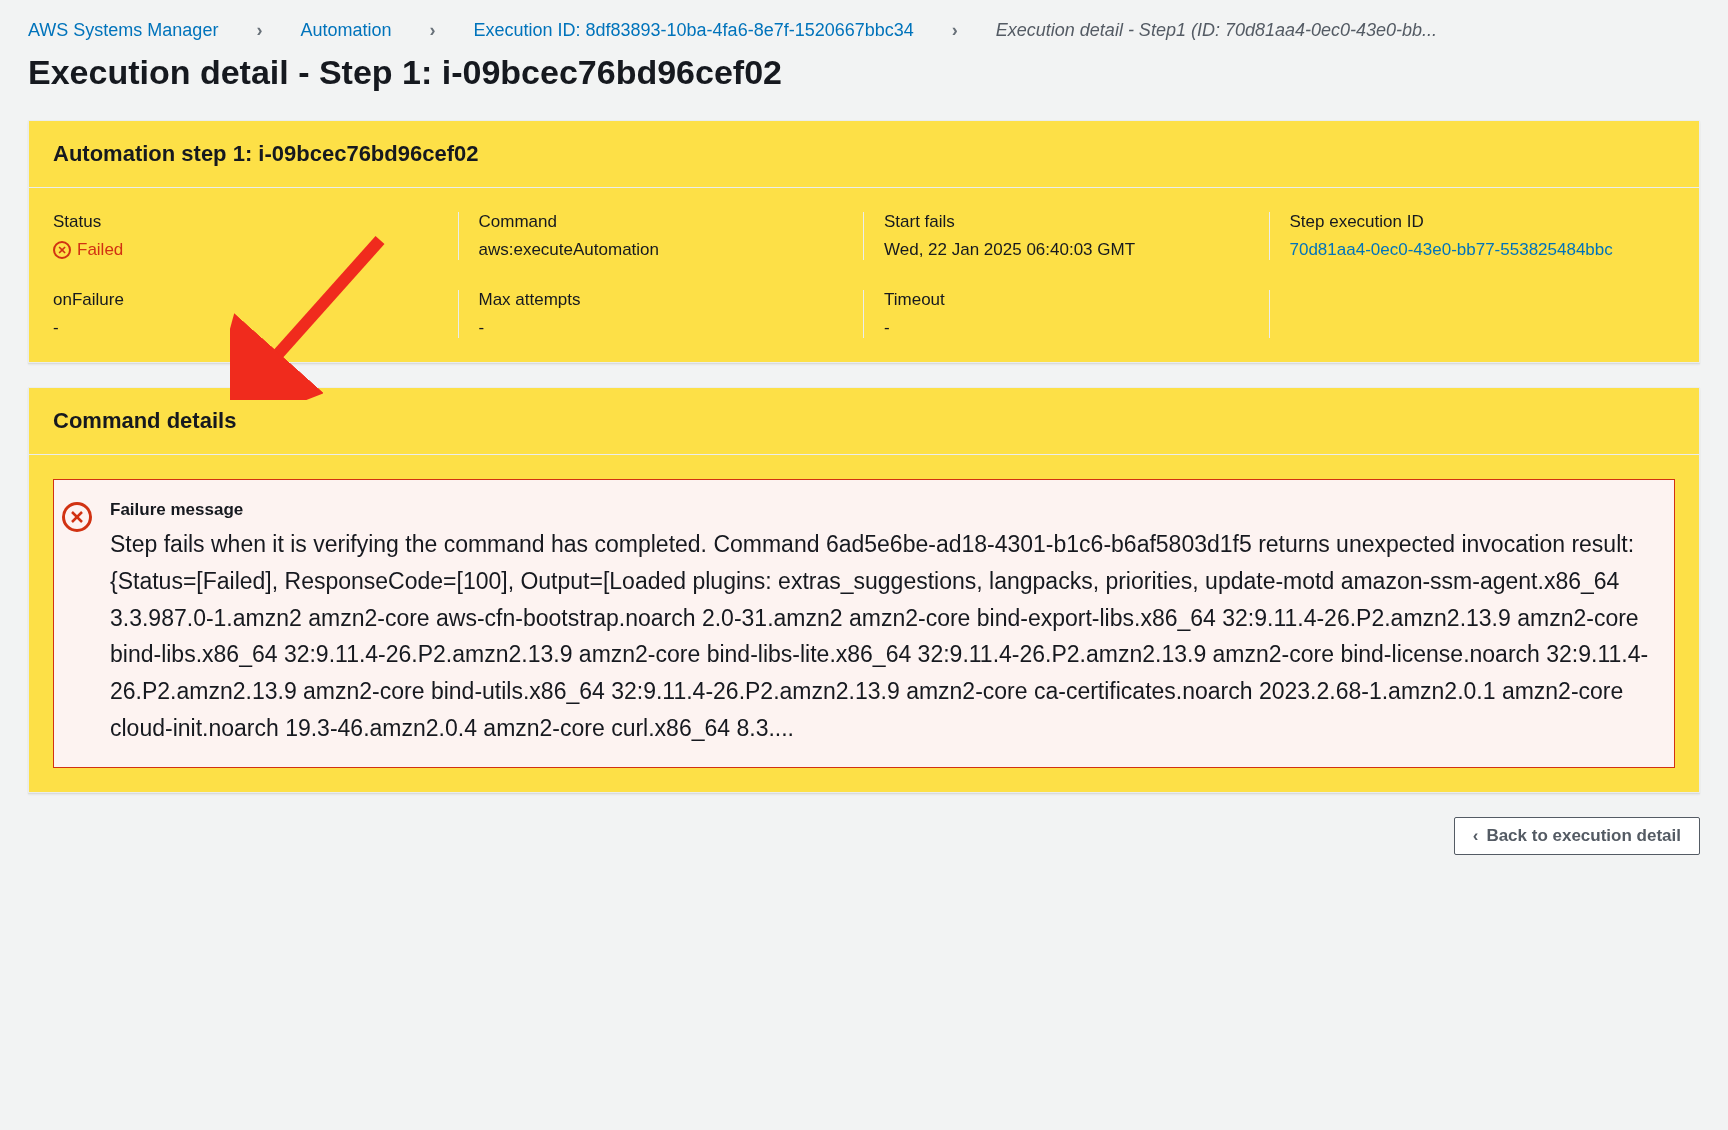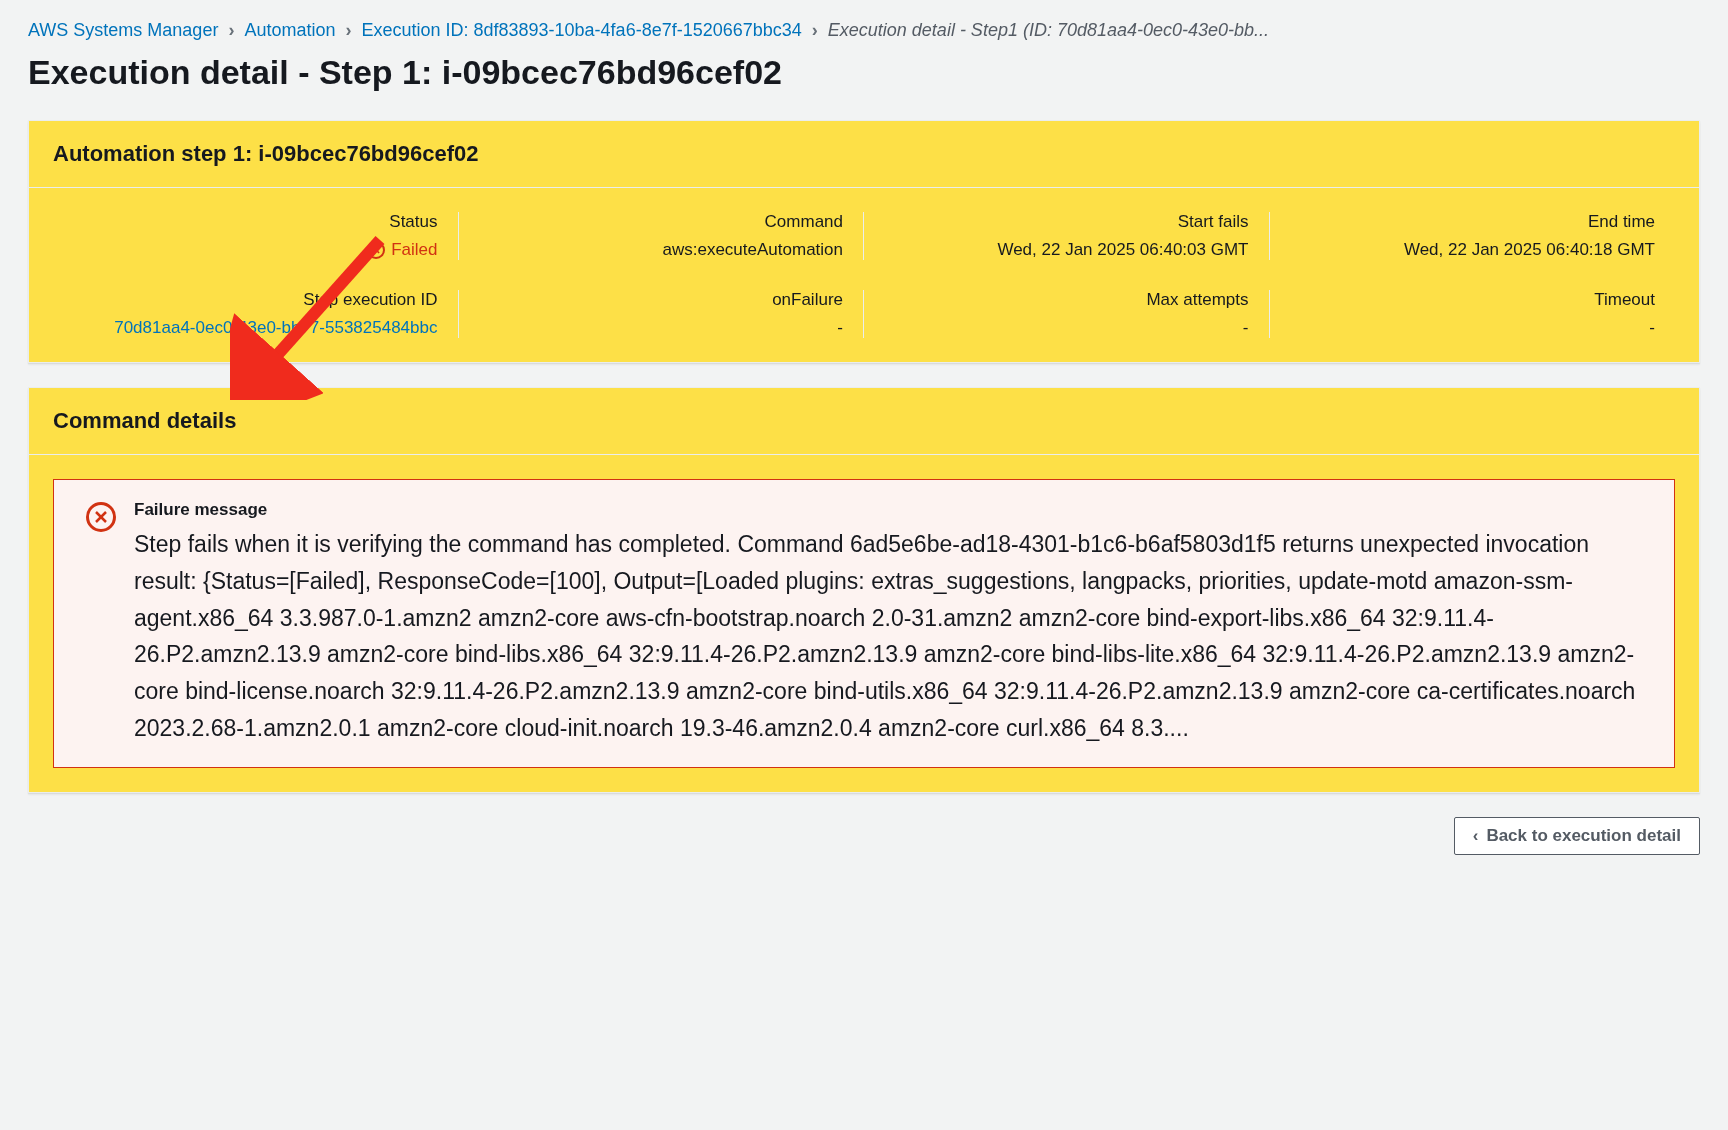--- a/index.html
+++ b/index.html
@@ -13,41 +13,42 @@
     
     
     .breadcrumb {
       display: flex;
       align-items: center;
       flex-wrap: nowrap;
       font-size: 18px;
       margin-bottom: 12px;
       white-space: nowrap;
       overflow: hidden;
+      gap: 28px;
     }
     .breadcrumb a { color: #0073bb; text-decoration: none; cursor: pointer; }
     .breadcrumb .chev { color: #687078; margin: 0 10px; font-weight: bold; }
     .breadcrumb .current { color: #545b64; overflow: hidden; text-overflow: ellipsis; font-style: italic; }
     
     
     h1.page-title { font-size: 34px; font-weight: 700; margin-bottom: 28px; color: #16191f; }
     
     
     .panel {
       background: #fde047;
       border: 1px solid #eaeded;
       box-shadow: 0 1px 1px rgba(0,0,0,0.05), 0 2px 2px rgba(0,0,0,0.05);
       margin-bottom: 24px;
     }
     .panel-head {
       padding: 20px 24px;
       border-bottom: 1px solid #eaeded;
     }
     .panel-head h2 { font-size: 22px; font-weight: 700; }
-    .panel-body { padding: 0; text-align: right; }
+    .panel-body { padding: 0; }
     
     
     .info-grid {
       display: grid;
       grid-template-columns: repeat(4, 1fr);
       padding: 24px;
       row-gap: 30px;
     }
     .info-cell { padding-right: 20px; border-right: 1px solid #eaeded; padding-left: 20px; }
     .info-grid .info-cell:nth-child(4n){ border-right: none; }
@@ -61,21 +62,21 @@
       width: 18px; height: 18px; border: 2px solid #d13212; border-radius: 50%;
       display: inline-flex; align-items: center; justify-content: center;
       font-size: 11px; font-weight: bold; line-height: 1;
     }
     
     
     .failure-body { padding: 24px; }
     .alert-error {
       border: 1px solid #d13212;
       background: #fdf3f1;
-      padding: 20px 32px;
+      padding: 20px 8px;
       display: flex;
       gap: 18px;
       align-items: flex-start;
     }
     .alert-icon {
       width: 30px; height: 30px; min-width: 30px;
       border: 3px solid #d13212; border-radius: 50%;
       display: flex; align-items: center; justify-content: center;
       color: #d13212; margin-top: 2px;
     }
@@ -137,24 +138,20 @@
           </div>
         </div>
         <div class="info-cell">
           <div class="info-label">Command</div>
           <div class="info-value">aws:executeAutomation</div>
         </div>
         <div class="info-cell">
           <div class="info-label">Start fails</div>
           <div class="info-value">Wed, 22 Jan 2025 06:40:03 GMT</div>
         </div>
-        <div class="info-cell">
-          <div class="info-label">End time</div>
-          <div class="info-value">Wed, 22 Jan 2025 06:40:18 GMT</div>
-        </div>
 
         <div class="info-cell">
           <div class="info-label">Step execution ID</div>
           <div class="info-value link">70d81aa4-0ec0-43e0-bb77-553825484bbc</div>
         </div>
         <div class="info-cell">
           <div class="info-label">onFailure</div>
           <div class="info-value">-</div>
         </div>
         <div class="info-cell">

